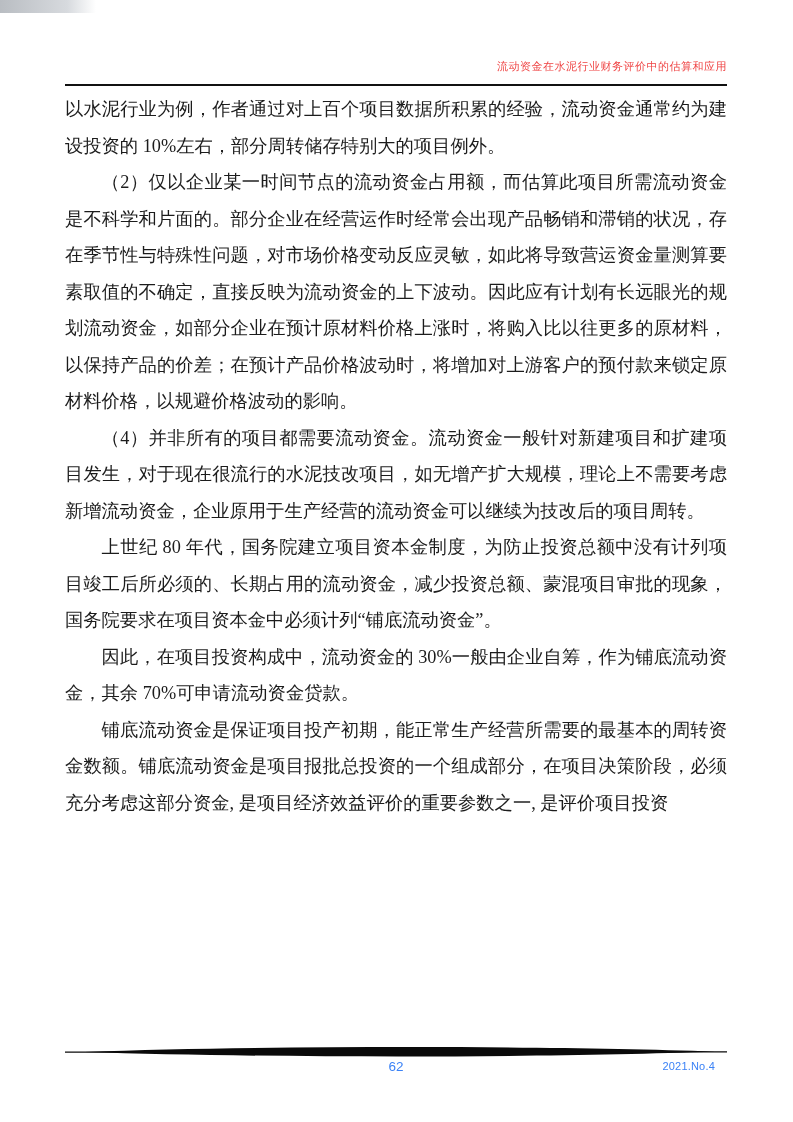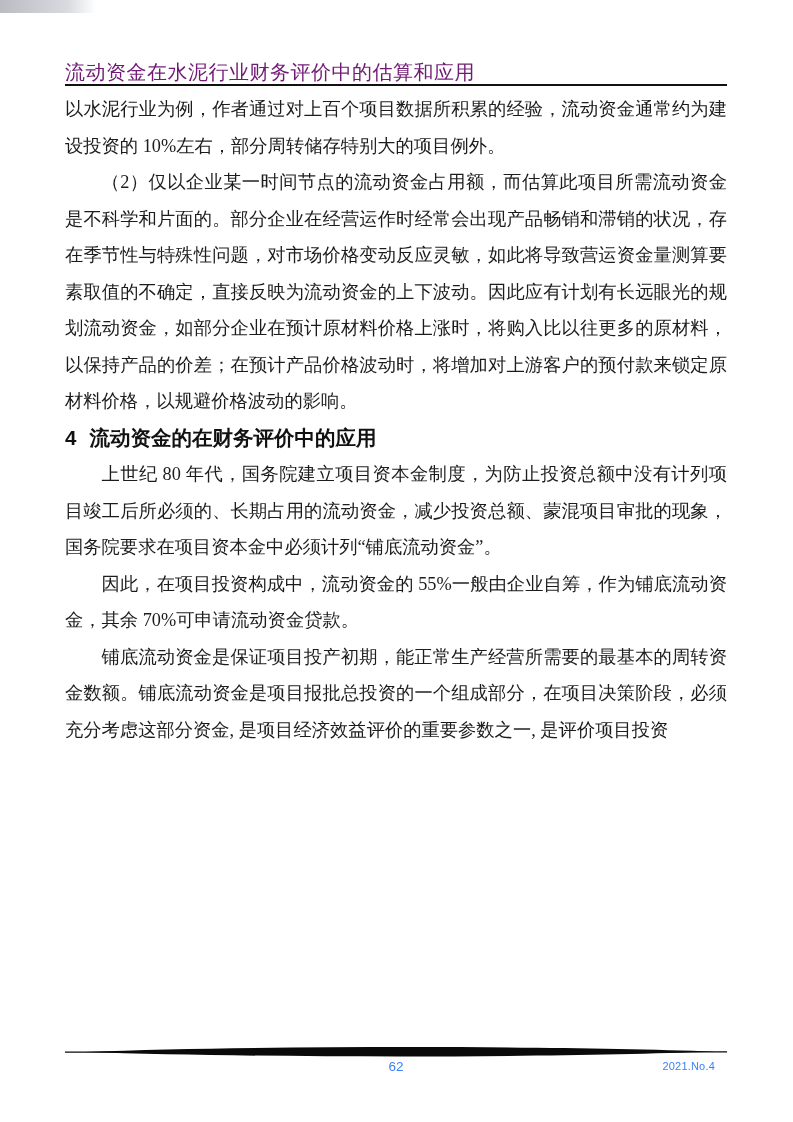--- a/index.html
+++ b/index.html
@@ -16,24 +16,24 @@
   }
   .scan-artifact {
     position: absolute;
     left: 0; top: 0;
     width: 96px; height: 13px;
     background: linear-gradient(to right, #b9bdc2, #d7dade 70%, rgba(255,255,255,0));
   }
   .running-title {
     position: absolute;
     top: 59px; left: 65px; right: 66px;
-    text-align: left;
-    font-size: 20px;
+    text-align: right;
+    font-size: 11px;
     letter-spacing: 0.5px;
-    color: #701a75;
+    color: #ef4444;
     font-family: "Liberation Serif", "DejaVu Serif", serif;
   }
   .header-rule {
     position: absolute;
     top: 84px; left: 65px; right: 66px;
     border-top: 2px solid #111;
   }
   .content {
     position: absolute;
     top: 91px; left: 65px; right: 66px;
@@ -88,27 +88,25 @@
 
   <div class="scan-artifact"></div>
 
   <div class="running-title">流动资金在水泥行业财务评价中的估算和应用</div>
 
   <div class="header-rule"></div>
 
   <div class="content">
     <p>以水泥行业为例，作者通过对上百个项目数据所积累的经验，流动资金通常约为建设投资的 10%左右，部分周转储存特别大的项目例外。</p>
     <p class="indent">（2）仅以企业某一时间节点的流动资金占用额，而估算此项目所需流动资金是不科学和片面的。部分企业在经营运作时经常会出现产品畅销和滞销的状况，存在季节性与特殊性问题，对市场价格变动反应灵敏，如此将导致营运资金量测算要素取值的不确定，直接反映为流动资金的上下波动。因此应有计划有长远眼光的规划流动资金，如部分企业在预计原材料价格上涨时，将购入比以往更多的原材料，以保持产品的价差；在预计产品价格波动时，将增加对上游客户的预付款来锁定原材料价格，以规避价格波动的影响。</p>
+    <p class="indent">（4）并非所有的项目都需要流动资金。流动资金一般针对新建项目和扩建项目发生，对于现在很流行的水泥技改项目，如无增产扩大规模，理论上不需要考虑新增流动资金，企业原用于生产经营的流动资金可以继续为技改后的项目周转。</p>
 
-    <div class="section-heading">
-      <span class="sec-num">4</span><span class="sec-title">流动资金的在财务评价中的应用</span>
-    </div>
 
     <p class="indent">上世纪 80 年代，国务院建立项目资本金制度，为防止投资总额中没有计列项目竣工后所必须的、长期占用的流动资金，减少投资总额、蒙混项目审批的现象，国务院要求在项目资本金中必须计列“铺底流动资金”。</p>
-    <p class="indent">因此，在项目投资构成中，流动资金的 55%一般由企业自筹，作为铺底流动资金，其余 70%可申请流动资金贷款。</p>
+    <p class="indent">因此，在项目投资构成中，流动资金的 30%一般由企业自筹，作为铺底流动资金，其余 70%可申请流动资金贷款。</p>
     <p class="indent">铺底流动资金是保证项目投产初期，能正常生产经营所需要的最基本的周转资金数额。铺底流动资金是项目报批总投资的一个组成部分，在项目决策阶段，必须充分考虑这部分资金, 是项目经济效益评价的重要参数之一, 是评价项目投资</p>
   </div>
 
   <div class="footer-rule">
     <svg viewBox="0 0 662 10" preserveAspectRatio="none" aria-hidden="true">
       <path d="M0,4.6 L662,4.2 L662,5.4 L0,5.8 Z" fill="#0a0a0a"></path>
       <path d="M20,5 C 200,-1.5 480,-1.5 650,4.6 C 480,11 200,11 20,5 Z" fill="#0a0a0a"></path>
     </svg>
   </div>
 

